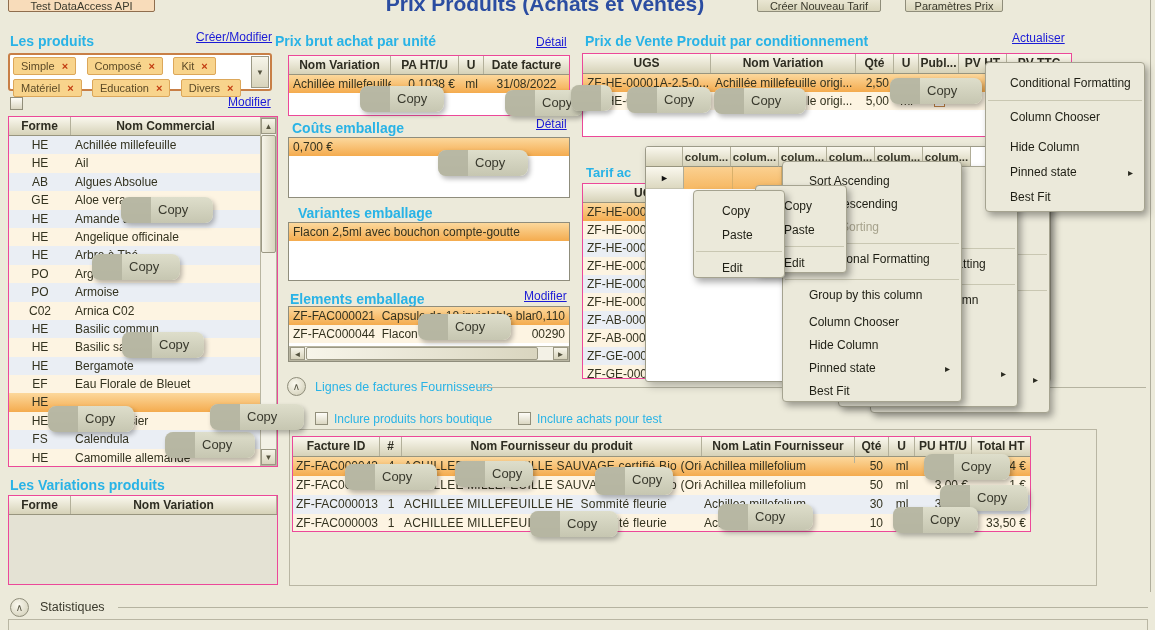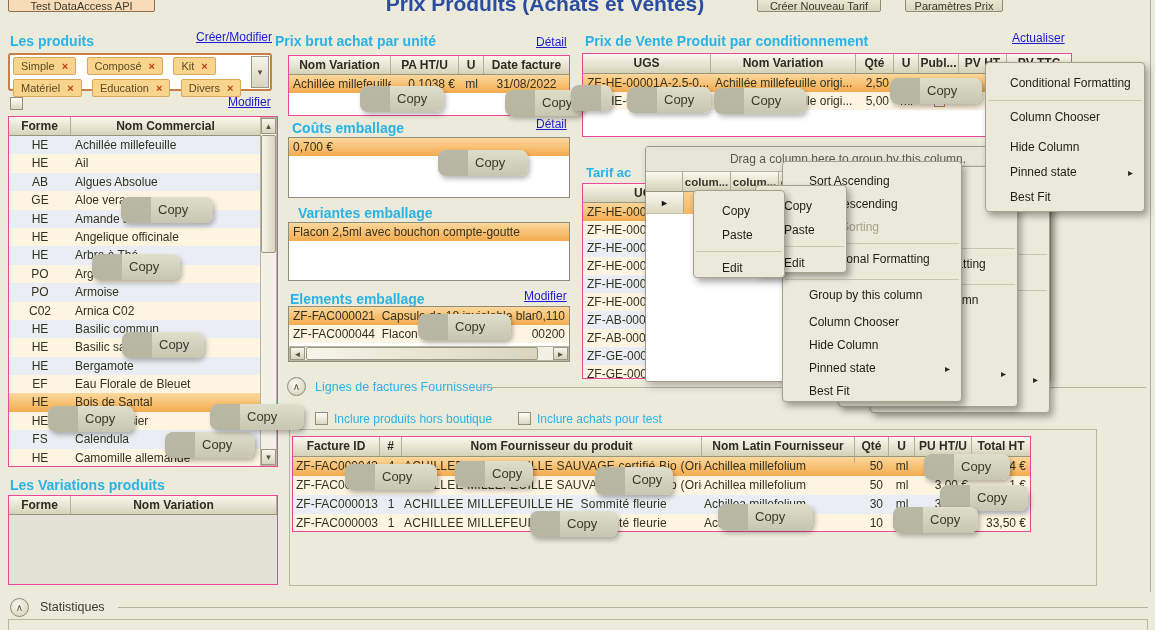--- a/index.html
+++ b/index.html
@@ -181,21 +181,20 @@
         <div class="cell" style="width:190px;padding-left:4px">Bergamote</div>
       </div>
 
       <div class="trow odd" style="height:18.4px;line-height:18.4px;width:252px">
         <div class="cell ct" style="width:62px">EF</div>
         <div class="cell" style="width:190px;padding-left:4px">Eau Florale de Bleuet</div>
       </div>
 
       <div class="trow even sel" style="height:18.4px;line-height:18.4px;width:252px">
         <div class="cell ct" style="width:62px">HE</div>
-        <div class="cell" style="width:190px;padding-left:4px">Bois de Santal</div>
       </div>
 
       <div class="trow odd" style="height:18.4px;line-height:18.4px;width:252px">
         <div class="cell ct" style="width:62px">HE</div>
         <div class="cell" style="width:190px;padding-left:4px">Bois de rosier</div>
       </div>
 
       <div class="trow even" style="height:18.4px;line-height:18.4px;width:252px">
         <div class="cell ct" style="width:62px">FS</div>
         <div class="cell" style="width:190px;padding-left:4px">Calendula</div>
@@ -273,21 +272,21 @@
 <div class="abs lst" style="left:288px;top:306px;width:282px;height:56px">
   <div>
 
       <div class="lrow even sel">
         <span style="flex:1;overflow:hidden">ZF-FAC000021  Capsule de 18 inviolable blan...</span>
         <span class="rt">0,110</span>
       </div>
 
       <div class="lrow odd">
         <span style="flex:1;overflow:hidden">ZF-FAC000044  Flacon 2,...</span>
-        <span class="rt">00200</span>
+        <span class="rt">00290</span>
       </div>
     </div>
   <div class="abs strack" style="left:0;bottom:0;width:280px;height:15px"></div>
   <div class="abs sbtn" style="left:1px;bottom:1px;width:15px;height:13px;line-height:13px">◄</div>
   <div class="abs sthumb" style="left:17px;bottom:1px;width:232px;height:13px"></div>
   <div class="abs sbtn" style="right:1px;bottom:1px;width:15px;height:13px;line-height:13px">►</div>
 </div>
 
 <div class="abs circlebtn" style="left:287px;top:377px">∧</div>
 <div class="abs cyanlbl" style="left:315px;top:380px;font-size:12.5px">Lignes de factures Fournisseurs</div>
@@ -438,21 +437,20 @@
       </div>
 
       <div class="trow odd" style="height:18px;line-height:18px">
         <div class="cell" style="width:196px;padding-left:4px">ZF-GE-000</div>
       </div>
     </div>
 </div>
 
 <div class="abs" style="left:645px;top:146px;width:406px;height:236px;background:#fff;border:1px solid #9c9a88;border-radius:3px;
      box-shadow:3px 4px 8px rgba(0,0,0,.25);z-index:10;box-sizing:border-box;overflow:hidden">
-  <div style="height:24px;background:#e7e5d6;border-bottom:1px solid #b5b2a0;text-align:center;line-height:24px;font-size:12px;color:#5a594a">Drag a column here to group by this column.</div>
   <div style="display:flex">
     <div class="gw-h" style="width:37px"></div>
     <div style="display:flex">
 
         <div class="gw-h even" style="width:48px">colum...</div>
 
         <div class="gw-h odd" style="width:48px">colum...</div>
 
         <div class="gw-h even" style="width:48px">colum...</div>
 

